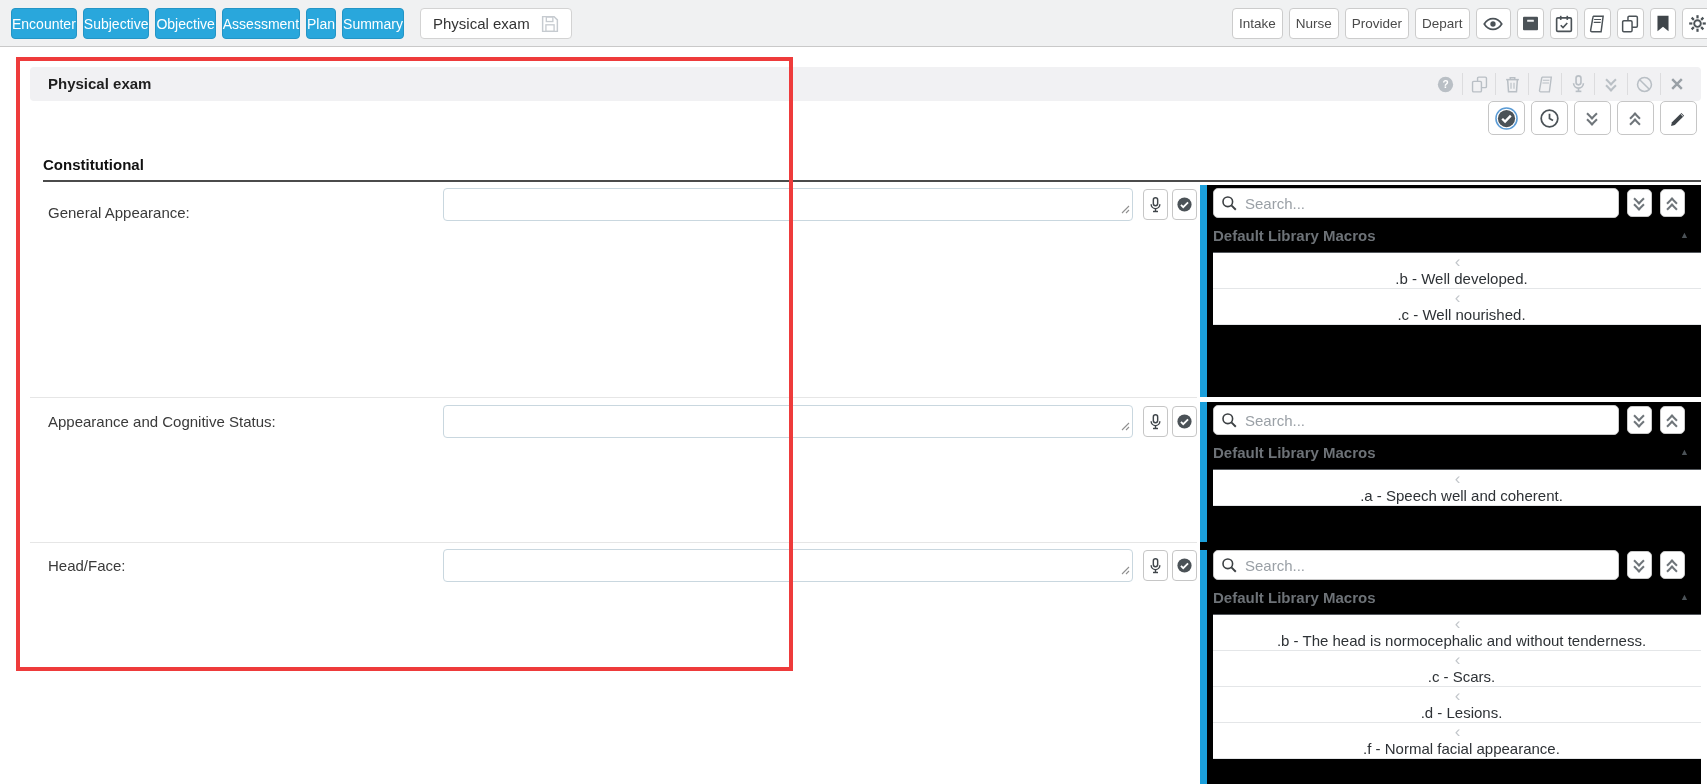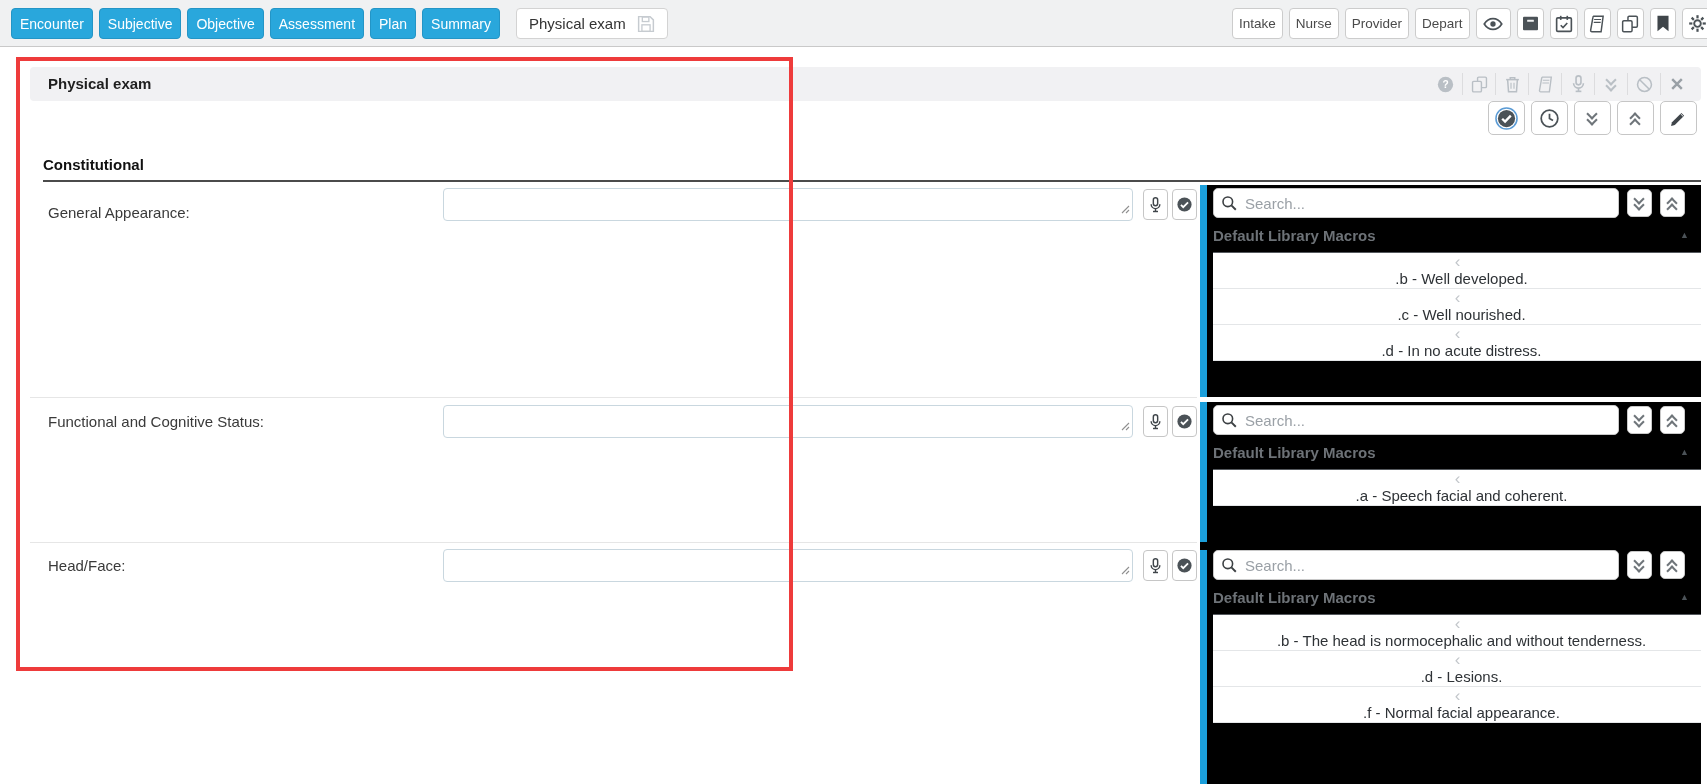--- a/index.html
+++ b/index.html
@@ -4,21 +4,21 @@
 <style>
   * { box-sizing: border-box; }
   html,body { margin:0; padding:0; background:#fff; }
   body { font-family:"Liberation Sans", sans-serif; color:#333; }
   .screen { position:relative; width:1707px; height:784px; overflow:hidden; background:#fff; }
 
   
   .toolbar { position:absolute; left:0; top:0; width:1707px; height:47px;
              background:#f0f1f2; border-bottom:1px solid #c9c9c9; }
   .tb-left { position:absolute; left:11px; top:8px; display:flex; gap:6px; align-items:center; }
-  .btn-blue { height:31px; padding:0 8px; background:#29a7dc; border:1px solid #2395c6;
+  .btn-blue { height:31px; padding:0 0; background:#29a7dc; border:1px solid #2395c6;
               border-radius:4px; color:#fff; font-size:14px; display:flex; align-items:center; cursor:pointer; }
   .tab-active { height:31px; margin-left:10px; padding:0 12px; background:#fff; border:1px solid #d3d3d3;
               border-radius:4px; display:flex; align-items:center; gap:11px; font-size:15px; color:#333; cursor:pointer; }
   .tb-right { position:absolute; left:1232px; top:8px; display:flex; gap:6px; align-items:center; }
   .btn-plain { height:31px; padding:0 6px; background:#fff; border:1px solid #cccccc; border-radius:4px;
               color:#4a4a4a; font-size:13.5px; display:flex; align-items:center; cursor:pointer; }
   .btn-ico { height:31px; background:#fff; border:1px solid #cccccc; border-radius:4px;
               display:flex; align-items:center; justify-content:center; cursor:pointer; }
   .w35{width:35px}.w27{width:27px}.w28{width:28px}.w26{width:26px}.w32{width:32px}
 
@@ -351,30 +351,26 @@
         <span class="caret-up"></span>
       </div>
       <div class="mitem">
           <span class="lchev"></span>
           <span>.b - Well developed.</span>
         </div>
       <div class="mitem">
           <span class="lchev"></span>
           <span>.c - Well nourished.</span>
         </div>
-      <div class="mitem">
-          <span class="lchev"></span>
-          <span>.d - In no acute distress.</span>
-        </div>
     </div>
   </div>
 
   <div class="row-sep" style="top:397px"></div>
 
-  <div class="row-label" style="top:413px">Functional and Cognitive Status:</div>
+  <div class="row-label" style="top:413px">Appearance and Cognitive Status:</div>
   <div class="ta-wrap" style="top:405px">
     <textarea class="ta" style=""></textarea>
     <span class="ta-handle"><svg width="9" height="9" viewBox="0 0 9 9">
           <path d="M8 1L1 8M8 5L5 8" stroke="#909090" stroke-width="1.1" fill="none"></path>
         </svg></span>
   </div>
   <div class="mini-btn" style="left:1143px;top:406px">
     <span>
         <svg class="ic" width="13" height="16" viewBox="0 0 18 22">
           <rect x="6" y="1" width="6" height="11" rx="3" fill="none" stroke="#3f454a" stroke-width="2"></rect>
@@ -416,21 +412,21 @@
               <i class="b"></i>
             </span>
           </div>
       </div>
       <div class="mp-group-hd">
         <span>Default Library Macros</span>
         <span class="caret-up"></span>
       </div>
       <div class="mitem">
           <span class="lchev"></span>
-          <span>.a - Speech facial and coherent.</span>
+          <span>.a - Speech well and coherent.</span>
         </div>
     </div>
   </div>
 
   <div class="row-sep" style="top:542px"></div>
 
   <div class="row-label" style="top:557px">Head/Face:</div>
   <div class="ta-wrap" style="top:549px">
     <textarea class="ta" style=""></textarea>
     <span class="ta-handle"><svg width="9" height="9" viewBox="0 0 9 9">
@@ -483,20 +479,24 @@
       <div class="mp-group-hd">
         <span>Default Library Macros</span>
         <span class="caret-up"></span>
       </div>
       <div class="mitem">
           <span class="lchev"></span>
           <span>.b - The head is normocephalic and without tenderness.</span>
         </div>
       <div class="mitem">
           <span class="lchev"></span>
+          <span>.c - Scars.</span>
+        </div>
+      <div class="mitem">
+          <span class="lchev"></span>
           <span>.d - Lesions.</span>
         </div>
       <div class="mitem">
           <span class="lchev"></span>
           <span>.f - Normal facial appearance.</span>
         </div>
     </div>
   </div>
 
   <div class="red-box"></div>

